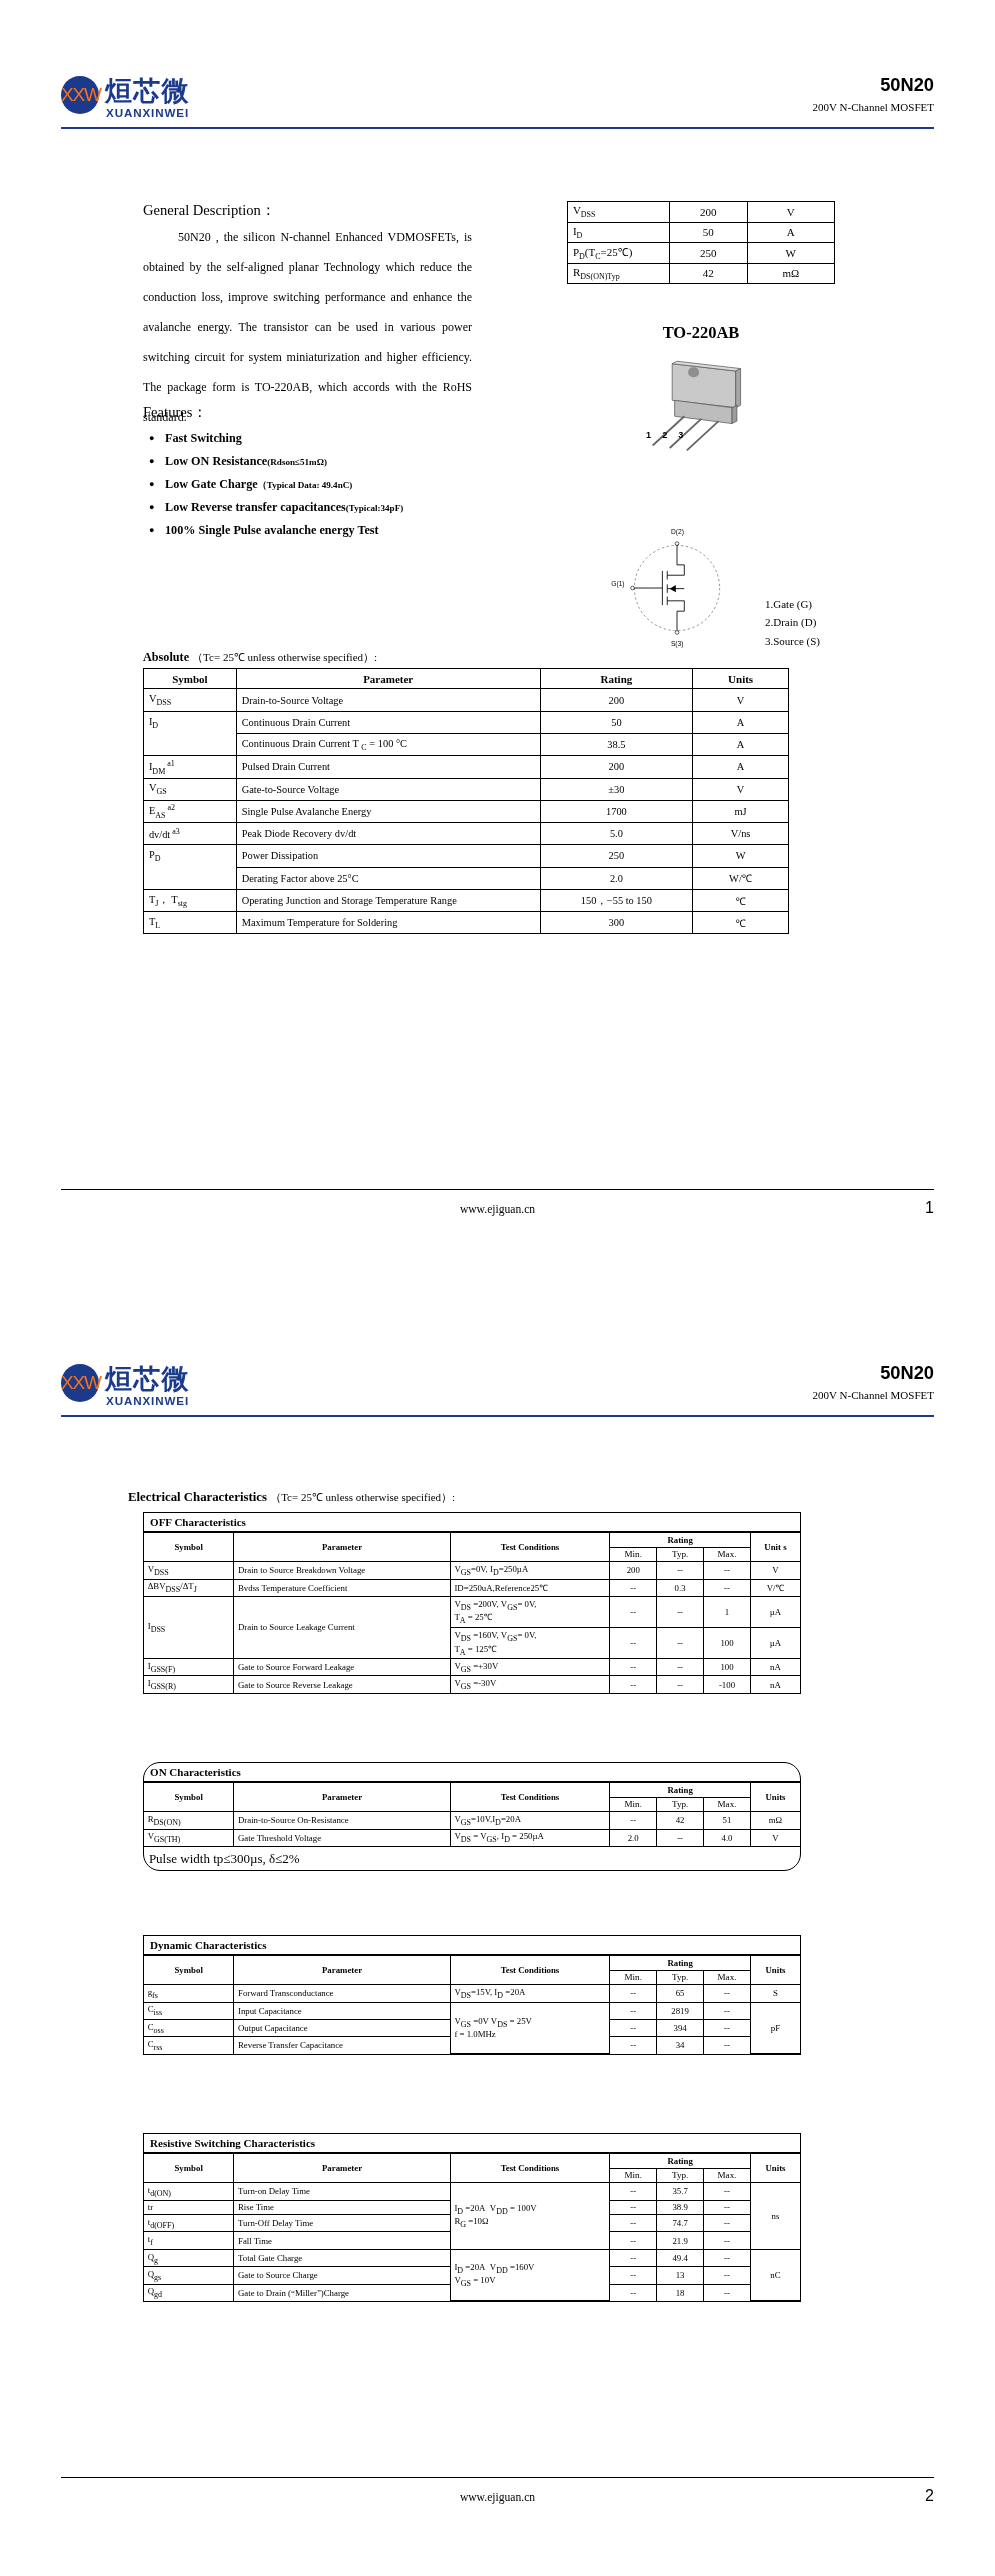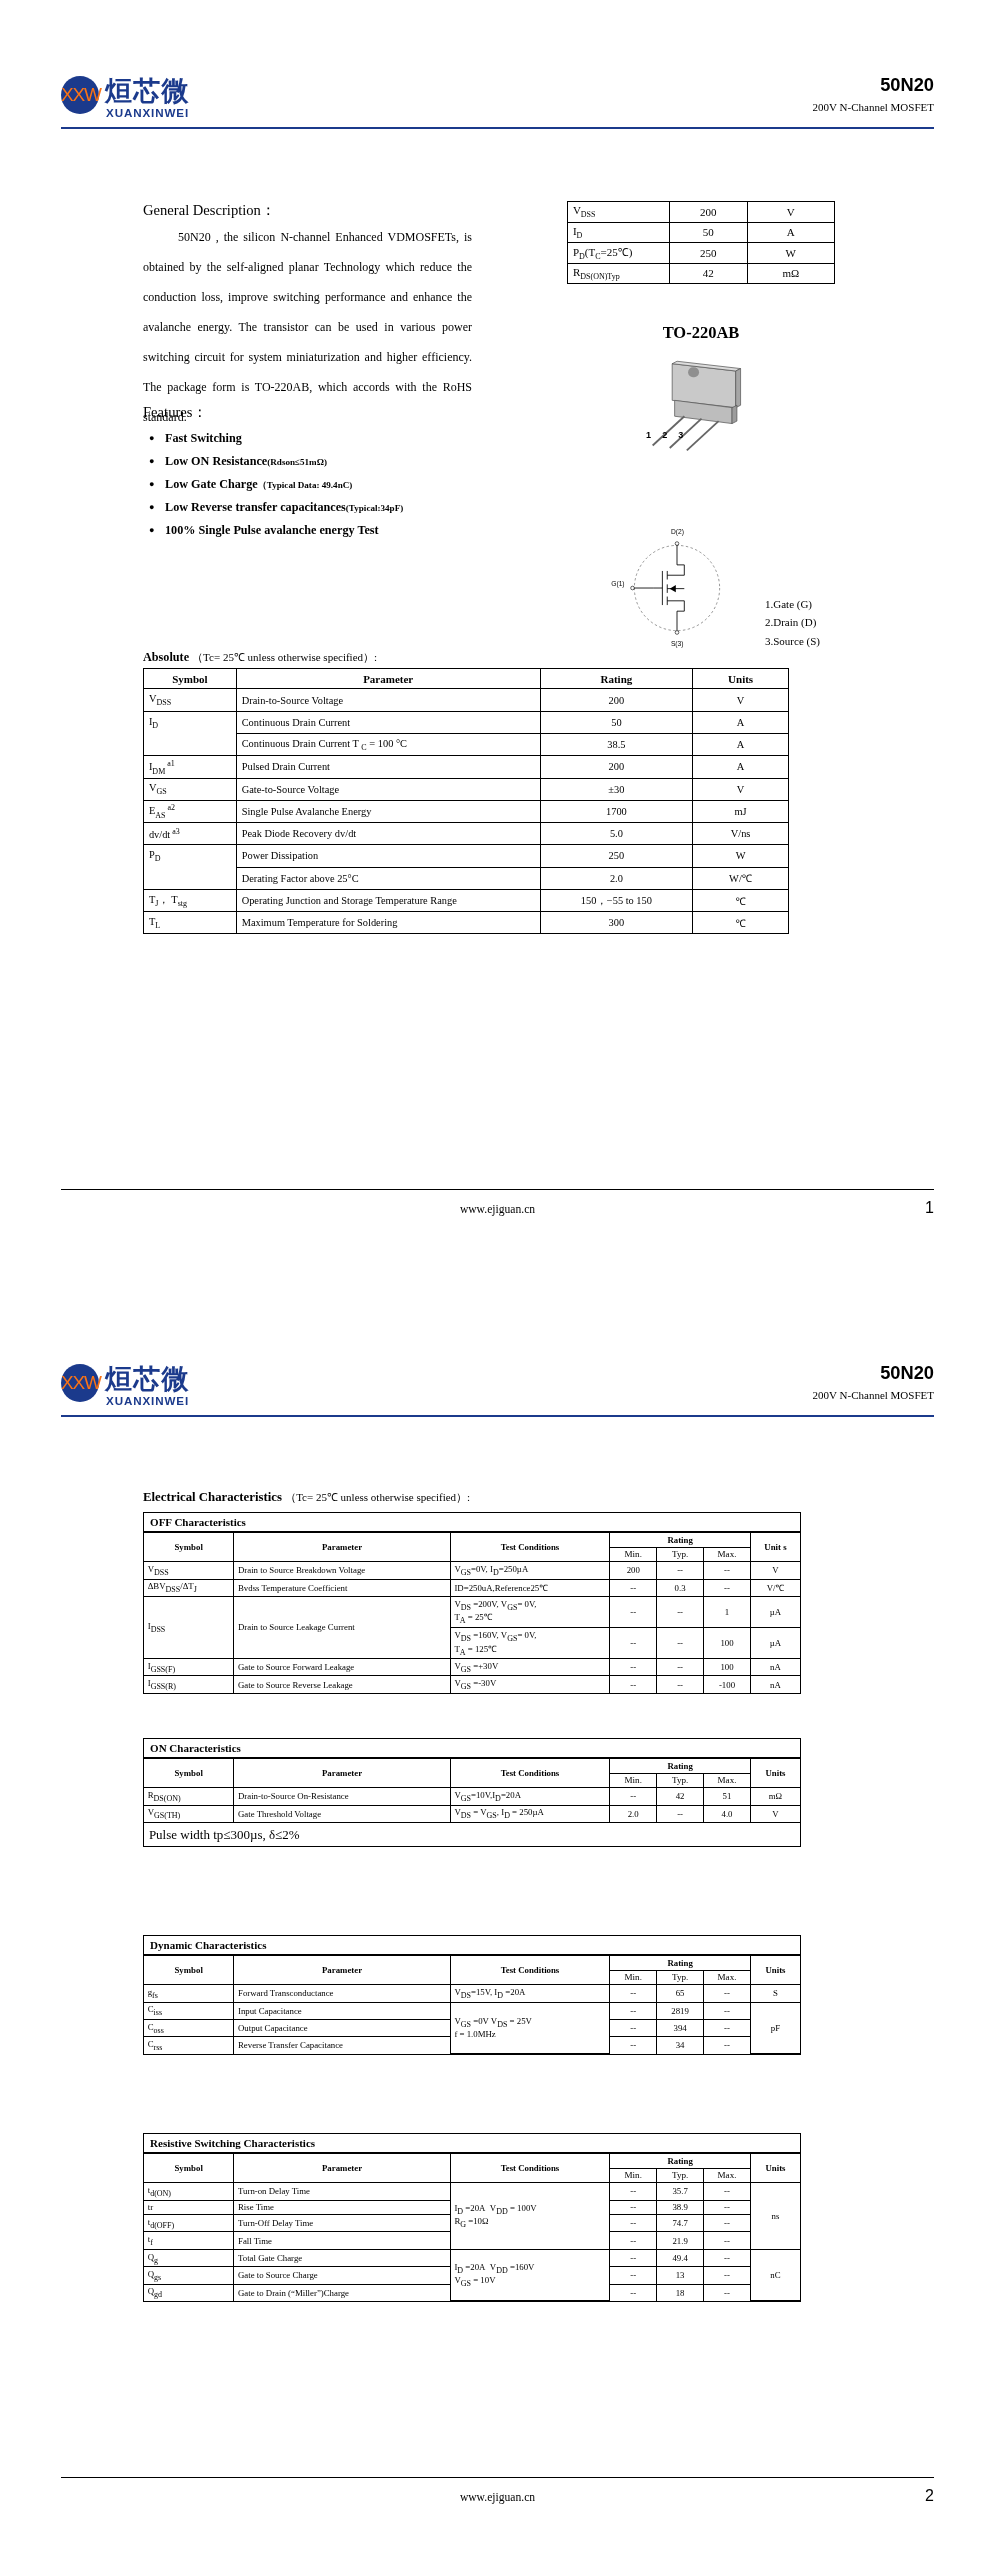--- a/index.html
+++ b/index.html
@@ -55,21 +55,21 @@
 
   .abs-title{position:absolute;left:143px;top:649px;font-size:12.2px;font-weight:bold;}
   .abs-title .n{font-weight:normal;font-size:11px;}
 
   .abs-tbl{position:absolute;left:143px;top:668px;width:646px;border-collapse:collapse;}
   .abs-tbl td{border:0.6px solid #000;font-size:10.4px;padding:1.8px 4.9px;height:17.7px;}
   .abs-tbl td.c{text-align:center;}
   .abs-tbl th{border:0.6px solid #000;font-size:11px;font-weight:bold;padding:3.7px 4.9px;}
 
   
-  .ec-title{position:absolute;left:143px;top:201px;font-size:12.8px;font-weight:bold;}
+  .ec-title{position:absolute;left:128px;top:201px;font-size:12.8px;font-weight:bold;}
   .ec-title .n{font-weight:normal;font-size:11px;}
 
   .blk{position:absolute;left:143px;width:656px;border:0.6px solid #000;}
   .blk-h{font-size:11px;font-weight:bold;padding:3px 6.1px;border-bottom:0.6px solid #000;}
   .dt{width:100%;border-collapse:collapse;}
   .dt td,.dt th{border:0.6px solid #000;font-size:8.8px;padding:1.8px 3.7px;vertical-align:middle;}
   .dt td.c,.dt th.c{text-align:center;}
   .dt .hdrow th{font-size:9.1px;font-weight:normal;}
   .nb-l{border-left:none !important;}
   .nb-r{border-right:none !important;}
@@ -364,21 +364,21 @@
         <td class="tiny nb-b">V<span class="sub">GS</span> =-30V</td>
         <td class="c nb-b">--</td>
         <td class="c nb-b">--</td>
         <td class="c nb-b">-100</td>
         <td class="c nb-r nb-b">nA</td>
       </tr>
     </tbody>
       </table>
   </div>
 
-  <div class="blk" style="top:450px;">
+  <div class="blk" style="top:474px;border-radius:17px;">
     <div class="blk-h">ON Characteristics</div>
     <table class="dt">
       <tbody>
           <tr>
         <th rowspan="2" style="width:79px;" class="nb-l">Symbol</th>
         <th rowspan="2" style="width:201px;">Parameter</th>
         <th rowspan="2" style="width:146px;">Test Conditions</th>
         <th colspan="3" class="c">Rating</th>
         <th rowspan="2" style="width:40px;" class="c nb-r">Units</th>
       </tr>

